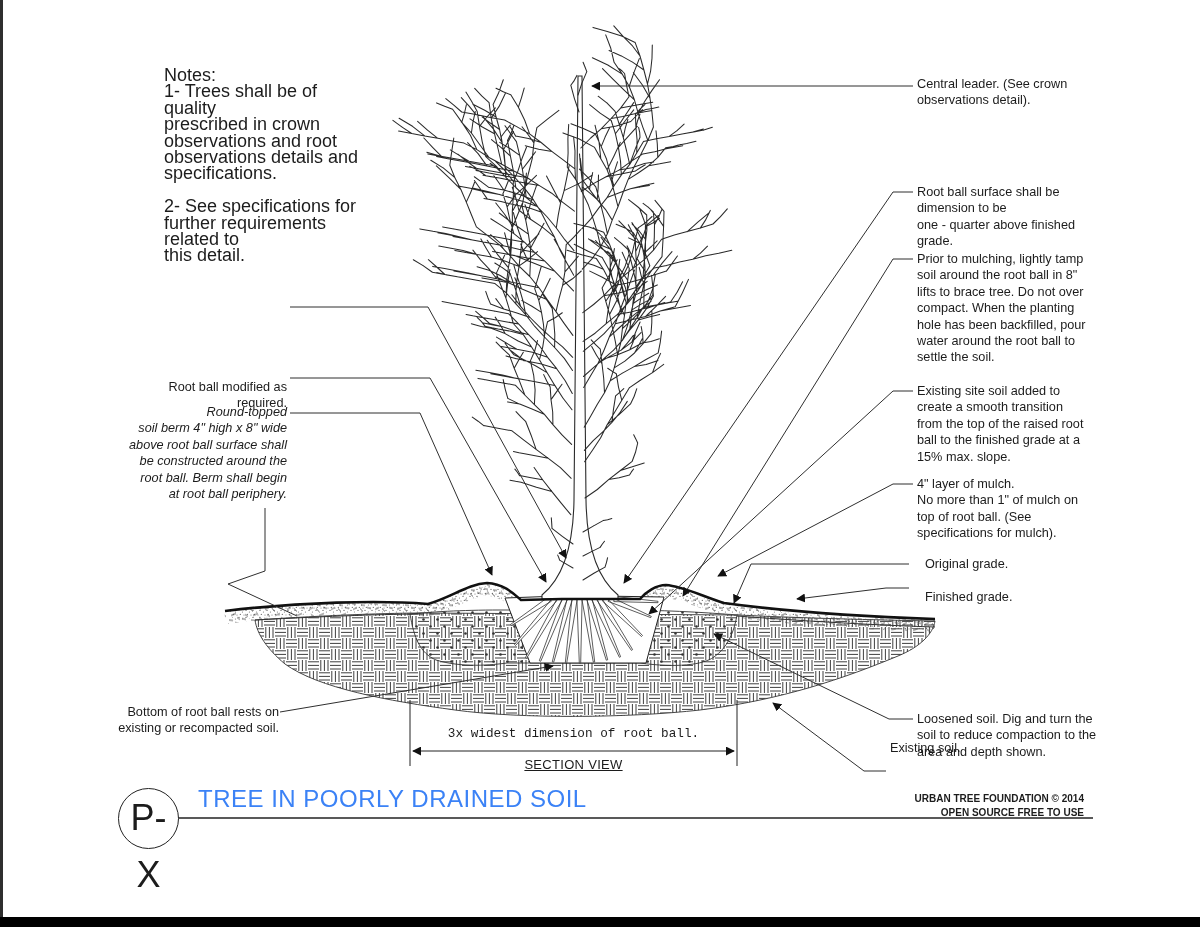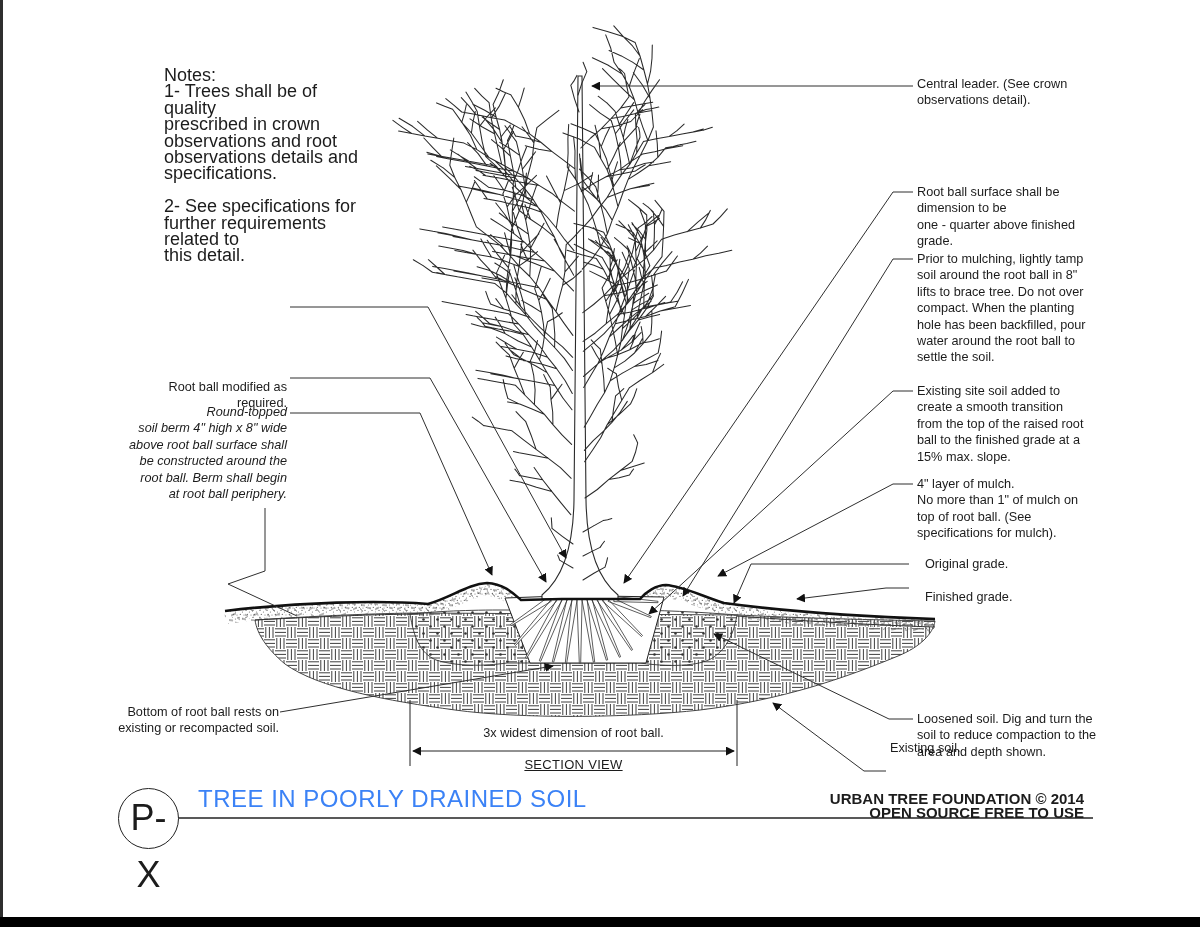--- a/index.html
+++ b/index.html
@@ -4,27 +4,27 @@
 <style>
   html,body{margin:0;padding:0;background:#fff;}
   #page{position:relative;width:1200px;height:927px;background:#fff;overflow:hidden;
         font-family:"Liberation Sans",sans-serif;color:#1c1c1c;}
   .frame-left{position:absolute;left:0;top:0;width:3px;height:927px;background:#2e2e2e;}
   .frame-bottom{position:absolute;left:0;top:917px;width:1200px;height:10px;background:#000;}
   svg{position:absolute;left:0;top:0;}
   .callout{position:absolute;font-size:12.7px;line-height:16.4px;white-space:pre-line;}
   .ra{text-align:right;}
   .notes{position:absolute;left:140px;top:67px;width:200px;font-size:18px;line-height:16.4px;white-space:pre-line;margin-left:24px;}
-  .dim-label{position:absolute;left:410px;top:726px;width:327px;text-align:center;font-size:12.7px;}
+  .dim-label{position:absolute;left:410px;top:726px;width:327px;text-align:center;font-size:12.7px;font-family:Liberation Mono, monospace;}
   .section-label{position:absolute;left:410px;top:757px;width:327px;text-align:center;
                  font-size:13px;font-weight:normal;text-decoration:underline;letter-spacing:.3px;}
   .title{position:absolute;left:198px;top:785px;font-size:24px;color:#3b82f6;letter-spacing:.5px;}
   .tag-circle{position:absolute;left:118px;top:788px;width:59px;height:59px;border:1.5px solid #222;
               border-radius:50%;text-align:center;line-height:57px;font-size:36px;background:#fff;}
-  .credit{position:absolute;right:116px;top:792px;text-align:right;font-size:15px;font-weight:bold;
+  .credit{position:absolute;right:116px;top:792px;text-align:right;font-size:10px;font-weight:bold;
           line-height:13.5px;white-space:pre-line;}
 </style>
 </head>
 <body>
 
 <div id="page">
 
   <svg width="1200" height="927" viewBox="0 0 1200 927">
     <defs>
       <pattern id="basket" width="22" height="22" patternUnits="userSpaceOnUse">

